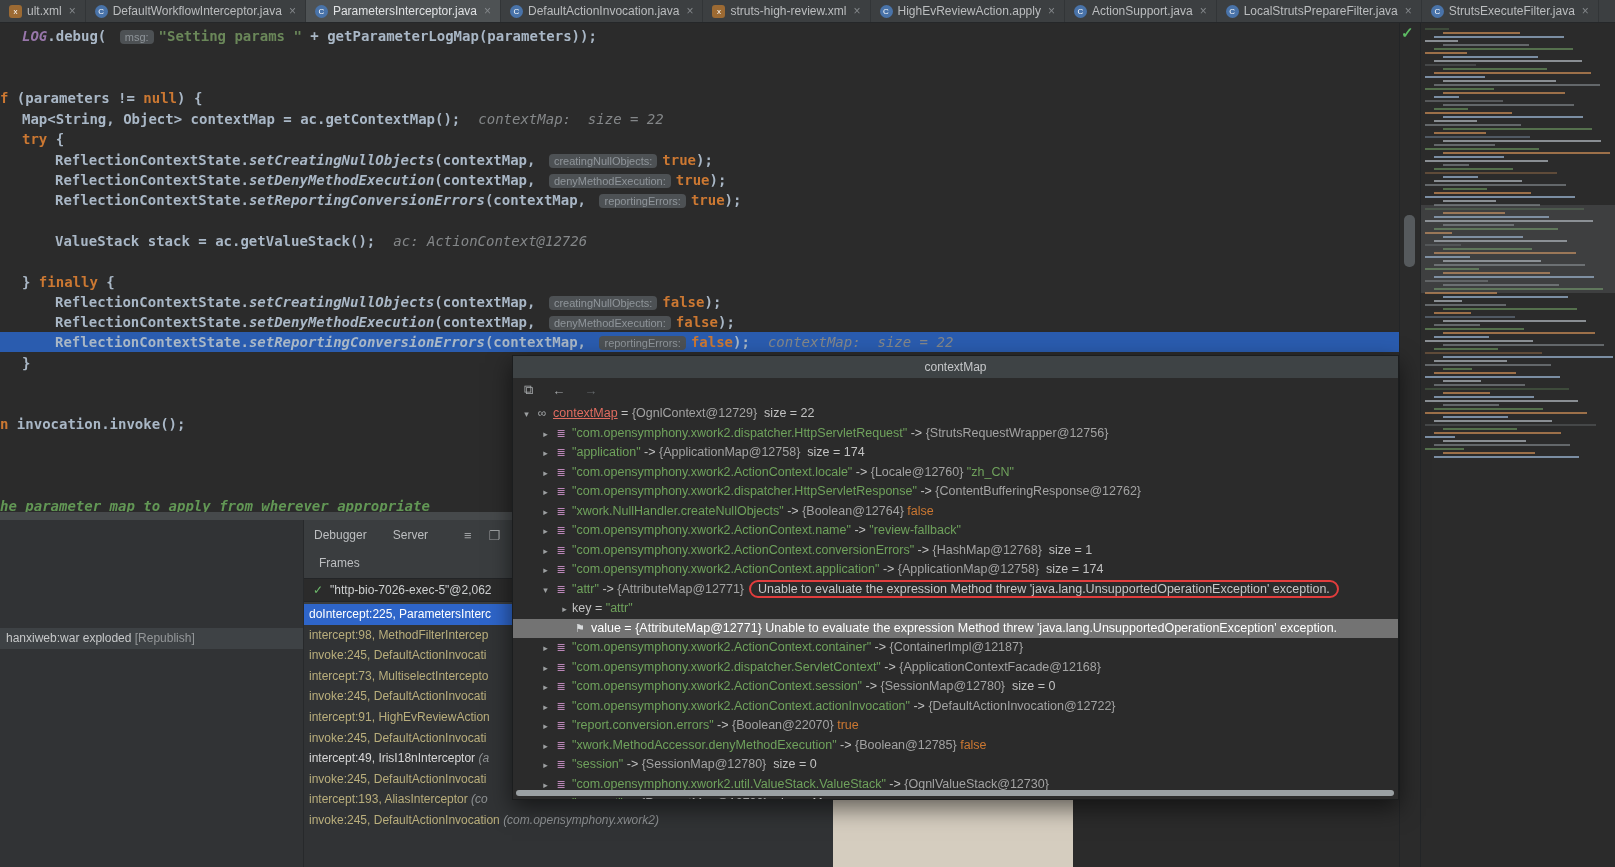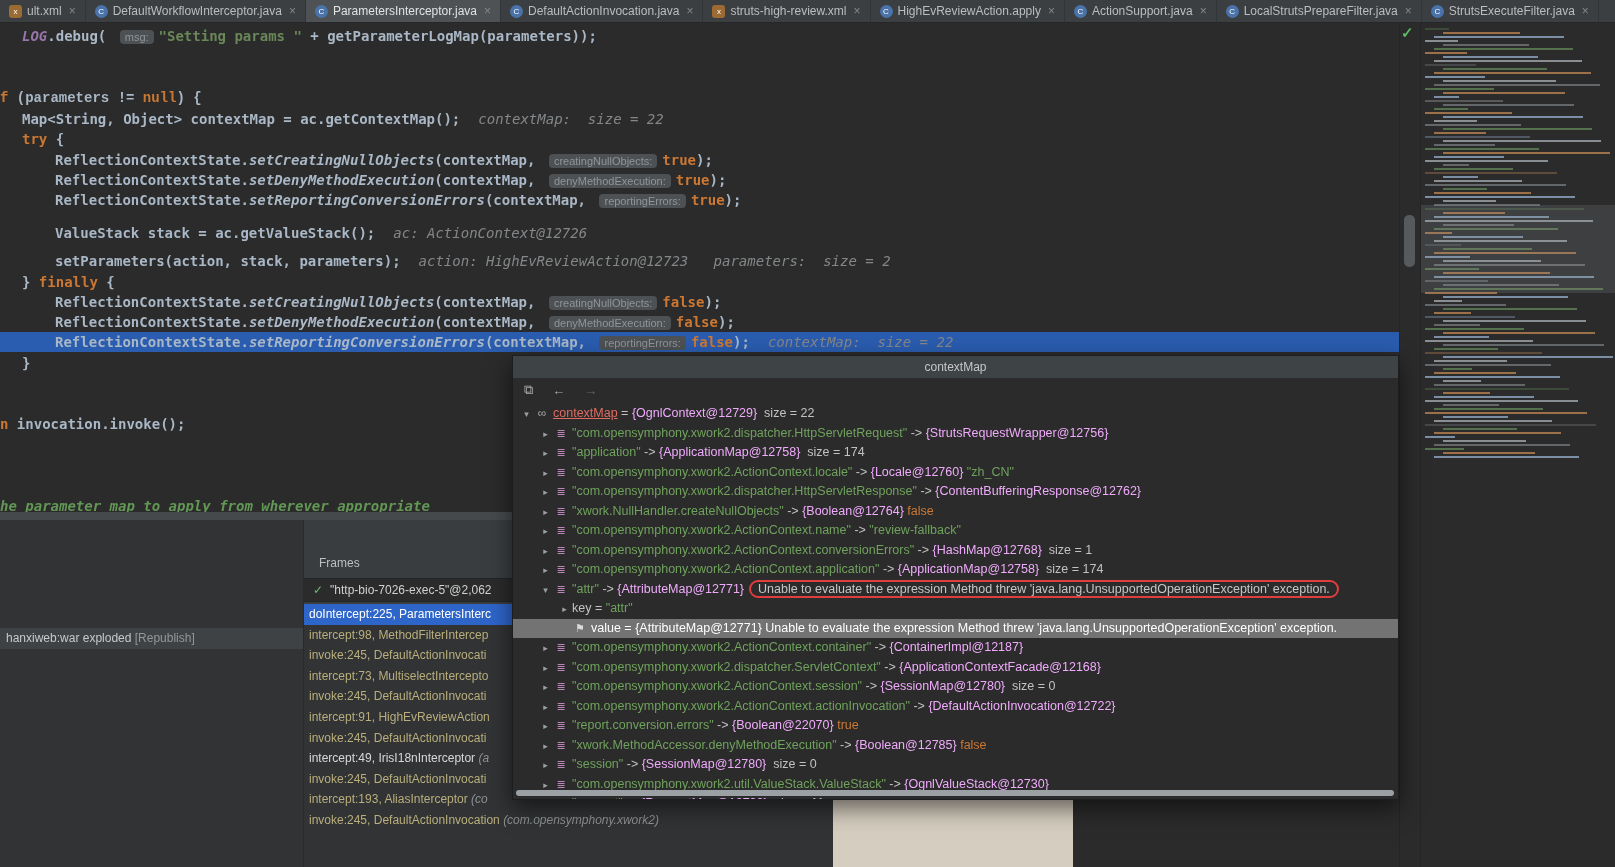--- a/index.html
+++ b/index.html
@@ -55,21 +55,21 @@
 .vp-fwd{color:#64686b}
 .vp-tree{position:absolute;left:0;top:46px;width:100%;height:399px}
 .trow{position:absolute;left:0;width:100%;height:19.5px;line-height:19.5px;font-size:12.5px;white-space:pre;color:#c2c2c2;overflow:visible}
 .trow.sel{background:#737373}
 .tchev{display:inline-block;width:15px;color:#9da0a2;font-size:9px;text-align:center}
 .ti{display:inline-block;width:16px;text-align:center;margin-right:3px}
 .ti-entry{color:#bb86b8;font-size:11px}
 .ti-watch{color:#a0a3a5;font-size:12px}
 .ti-flag{color:#d8dadc;font-size:11px}
 .tt-key{color:#6fa25c}
-.tt-ref{color:#f0abfc}
+.tt-ref{color:#a3a3a3}
 .tt-plain{color:#c2c2c2}
 .tt-bool{color:#cc7832}
 .tt-white{color:#fff}
 .tt-err{color:#c6c6c6}
 .tt-ename{color:#e06c60;text-decoration:underline}
 .err-box{border:2px solid #e23d3d;border-radius:10px;padding:0 7px;margin-left:5px}
 .vp-hscroll{position:absolute;left:3px;top:434px;width:878px;height:6px;background:#9aa0a3;border-radius:3px}
 
 .light-panel{position:absolute;left:833px;top:794px;width:240px;height:73px;background:#d5cdbf}
 </style>
@@ -119,28 +119,27 @@
     </div>
     <div class="tab">
       <span class="ficon java">C</span>
       <span class="tab-label">StrutsExecuteFilter.java</span>
       <span class="tab-close">×</span>
     </div>
   </div>
 
 <div id="code-area">
     <div class="code-line" style="left: 22px; top: 3px;"><span class="tk-field">LOG</span><span class="tk-plain">.debug( </span><span class="tk-chip">msg:</span><span class="tk-str">"Setting params "</span><span class="tk-plain"> + getParameterLogMap(parameters));</span></div>
-    <div class="code-line" style="left: 0px; top: 65px; font-family: Liberation Mono, monospace;"><span class="tk-kw">f </span><span class="tk-plain">(parameters </span><span class="tk-plain">!= </span><span class="tk-kw">null</span><span class="tk-plain">) {</span></div>
+    <div class="code-line" style="left: 0px; top: 65px;"><span class="tk-kw">f </span><span class="tk-plain">(parameters </span><span class="tk-plain">!= </span><span class="tk-kw">null</span><span class="tk-plain">) {</span></div>
     <div class="code-line" style="left: 22px; top: 86px;"><span class="tk-plain">Map&lt;String, Object&gt; contextMap = ac.getContextMap();</span><span class="tk-dbg">contextMap:  size = 22</span></div>
     <div class="code-line" style="left: 22px; top: 106px;"><span class="tk-kw">try </span><span class="tk-plain">{</span></div>
     <div class="code-line" style="left: 55px; top: 127px;"><span class="tk-plain">ReflectionContextState.</span><span class="tk-smethod">setCreatingNullObjects</span><span class="tk-plain">(contextMap, </span><span class="tk-chip">creatingNullObjects:</span><span class="tk-kw">true</span><span class="tk-plain">);</span></div>
     <div class="code-line" style="left: 55px; top: 147px;"><span class="tk-plain">ReflectionContextState.</span><span class="tk-smethod">setDenyMethodExecution</span><span class="tk-plain">(contextMap, </span><span class="tk-chip">denyMethodExecution:</span><span class="tk-kw">true</span><span class="tk-plain">);</span></div>
     <div class="code-line" style="left: 55px; top: 167px;"><span class="tk-plain">ReflectionContextState.</span><span class="tk-smethod">setReportingConversionErrors</span><span class="tk-plain">(contextMap, </span><span class="tk-chip">reportingErrors:</span><span class="tk-kw">true</span><span class="tk-plain">);</span></div>
-    <div class="code-line" style="left: 55px; top: 200px; text-align: center;"><span class="tk-plain">ValueStack stack = ac.getValueStack();</span><span class="tk-dbg">ac: ActionContext@12726</span></div>
-    <div class="code-line" style="left: 55px; top: 228px;"><span class="tk-plain">setParameters(action, stack, parameters);</span><span class="tk-dbg">action: HighEvReviewAction@12723   parameters:  size = 2</span></div>
+    <div class="code-line" style="left: 55px; top: 208px; text-align: center;"><span class="tk-plain">ValueStack stack = ac.getValueStack();</span><span class="tk-dbg">ac: ActionContext@12726</span></div>
     <div class="code-line" style="left: 22px; top: 249px;"><span class="tk-plain">} </span><span class="tk-kw">finally </span><span class="tk-plain">{</span></div>
     <div class="code-line" style="left: 55px; top: 269px;"><span class="tk-plain">ReflectionContextState.</span><span class="tk-smethod">setCreatingNullObjects</span><span class="tk-plain">(contextMap, </span><span class="tk-chip">creatingNullObjects:</span><span class="tk-kw">false</span><span class="tk-plain">);</span></div>
     <div class="code-line" style="left: 55px; top: 289px;"><span class="tk-plain">ReflectionContextState.</span><span class="tk-smethod">setDenyMethodExecution</span><span class="tk-plain">(contextMap, </span><span class="tk-chip">denyMethodExecution:</span><span class="tk-kw">false</span><span class="tk-plain">);</span></div>
     <div class="exec-line" style="top: 309px;"></div>
     <div class="code-line" style="left: 55px; top: 309px;"><span class="tk-plain">ReflectionContextState.</span><span class="tk-smethod">setReportingConversionErrors</span><span class="tk-plain">(contextMap, </span><span class="tk-chip">reportingErrors:</span><span class="tk-kw">false</span><span class="tk-plain">);</span><span class="tk-dbg">contextMap:  size = 22</span></div>
     <div class="code-line" style="left: 22px; top: 330px;"><span class="tk-plain">}</span></div>
     <div class="code-line" style="left: 0px; top: 391px;"><span class="tk-kw">n </span><span class="tk-plain">invocation.invoke();</span></div>
     <div class="code-line" style="left: 0px; top: 473px;"><span class="tk-comment">he parameter map to apply from wherever appropriate</span></div>
   </div>
 
@@ -264,20 +263,29 @@
 
 <div class="debug-strip"></div>
 
 <div class="services-panel">
   <div class="deploy-row">
     <span>hanxiweb:war exploded </span><span class="deploy-republish">[Republish]</span>
   </div>
 </div>
 
 <div class="frames-panel">
+  <div class="dbg-tabs">
+    <span>Debugger</span>
+    <span>Server</span>
+    <span class="dbg-icons">
+      <span>≡</span>
+      <span>❐</span>
+      <span>⇩</span>
+    </span>
+  </div>
   <div class="frames-label">Frames</div>
   <div class="thread-row">
     <span class="thread-check">✓</span>
     <span>"http-bio-7026-exec-5"@2,062</span>
   </div>
   <div class="frames-list" id="frames-list">
       <div class="frow sel"><span>doIntercept:225, ParametersInterc</span></div>
       <div class="frow"><span>intercept:98, MethodFilterIntercep</span></div>
       <div class="frow"><span>invoke:245, DefaultActionInvocati</span></div>
       <div class="frow"><span>intercept:73, MultiselectIntercepto</span></div>

